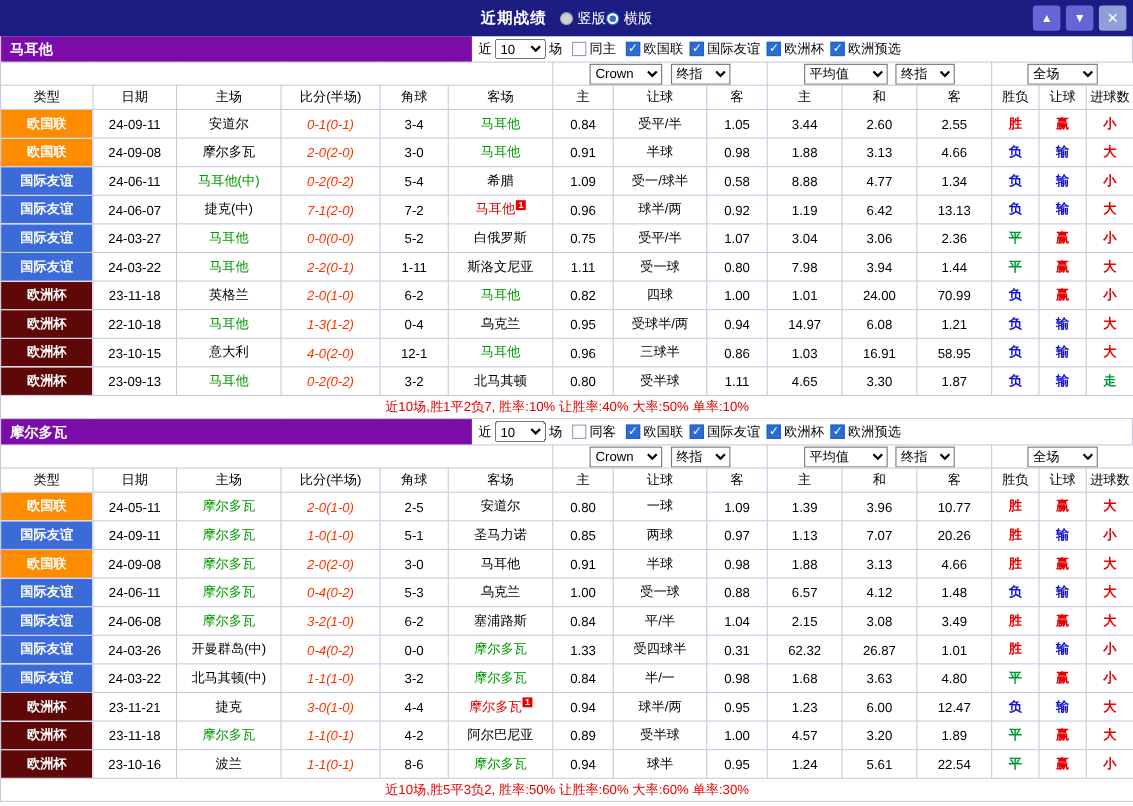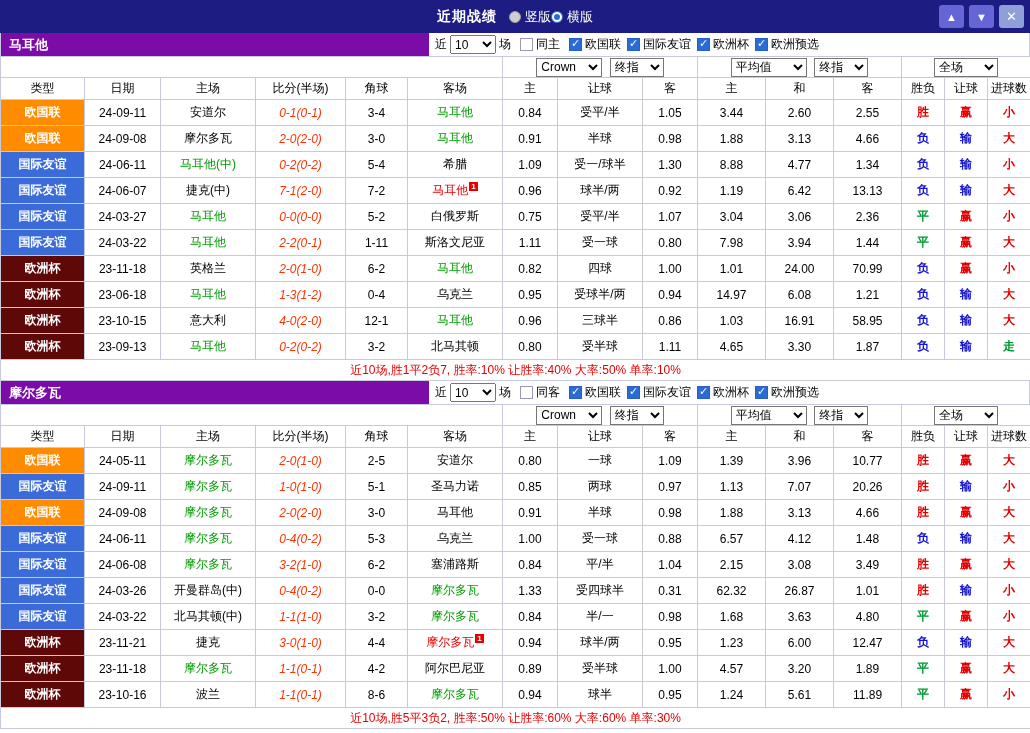--- a/index.html
+++ b/index.html
@@ -197,21 +197,21 @@
           </tr>
           <tr>
             <td class="league-cell" style="background: rgb(58, 107, 216);">国际友谊</td>
             <td>24-06-11</td>
             <td><span style="color: rgb(0, 153, 0);">马耳他(中)</span></td>
             <td class="score-cell">0-2(0-2)</td>
             <td>5-4</td>
             <td><span>希腊</span></td>
             <td>1.09</td>
             <td>受一/球半</td>
-            <td>1.30</td>
+            <td>0.58</td>
             <td>8.88</td>
             <td>4.77</td>
             <td>1.34</td>
             <td class="res-cell" style="color: rgb(20, 20, 204);">负</td>
             <td class="res-cell" style="color: rgb(20, 20, 204);">输</td>
             <td class="res-cell" style="color: rgb(230, 0, 0);">小</td>
           </tr>
           <tr>
             <td class="league-cell" style="background: rgb(58, 107, 216);">国际友谊</td>
             <td>24-06-07</td>
@@ -275,21 +275,21 @@
             <td>1.00</td>
             <td>1.01</td>
             <td>24.00</td>
             <td>70.99</td>
             <td class="res-cell" style="color: rgb(20, 20, 204);">负</td>
             <td class="res-cell" style="color: rgb(230, 0, 0);">赢</td>
             <td class="res-cell" style="color: rgb(230, 0, 0);">小</td>
           </tr>
           <tr>
             <td class="league-cell" style="background: rgb(95, 8, 8);">欧洲杯</td>
-            <td>23-06-18</td>
+            <td>22-10-18</td>
             <td><span style="color: rgb(0, 153, 0);">马耳他</span></td>
             <td class="score-cell">1-3(1-2)</td>
             <td>0-4</td>
             <td><span>乌克兰</span></td>
             <td>0.95</td>
             <td>受球半/两</td>
             <td>0.94</td>
             <td>14.97</td>
             <td>6.08</td>
             <td>1.21</td>
@@ -576,21 +576,21 @@
             <td>23-10-16</td>
             <td><span>波兰</span></td>
             <td class="score-cell">1-1(0-1)</td>
             <td>8-6</td>
             <td><span style="color: rgb(0, 153, 0);">摩尔多瓦</span></td>
             <td>0.94</td>
             <td>球半</td>
             <td>0.95</td>
             <td>1.24</td>
             <td>5.61</td>
-            <td>11.89</td>
+            <td>22.54</td>
             <td class="res-cell" style="color: rgb(0, 153, 51);">平</td>
             <td class="res-cell" style="color: rgb(230, 0, 0);">赢</td>
             <td class="res-cell" style="color: rgb(230, 0, 0);">小</td>
           </tr>
         </tbody>
       <tfoot>
         <tr>
           <td colspan="15" class="footer-cell">近10场,胜5平3负2, 胜率:50% 让胜率:60% 大率:60% 单率:30%</td>
         </tr>
       </tfoot>

